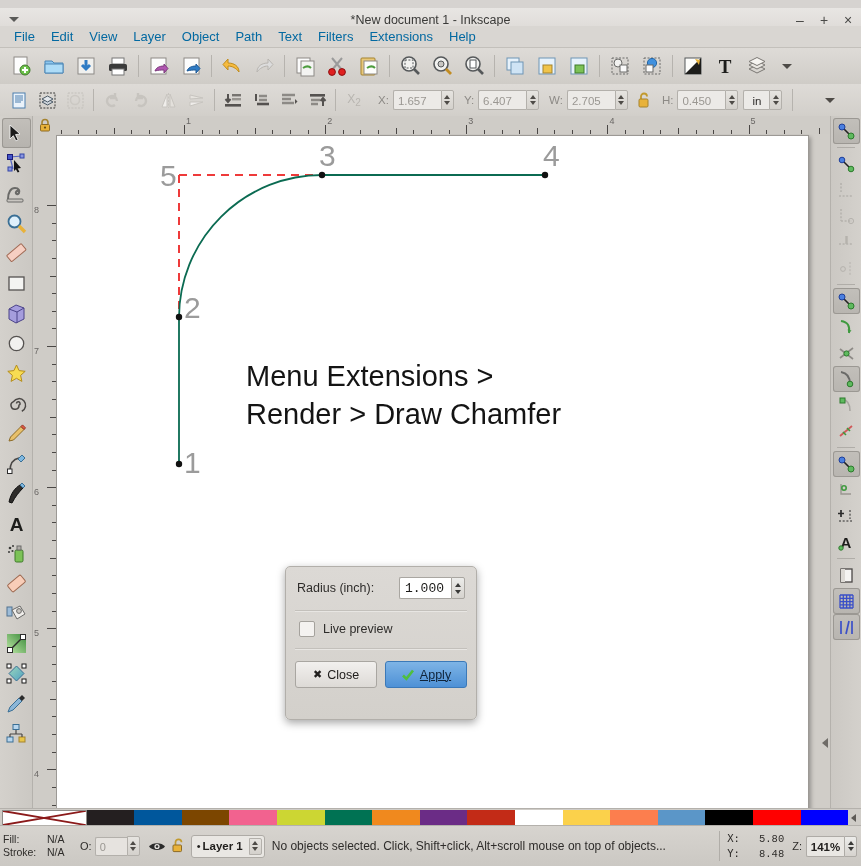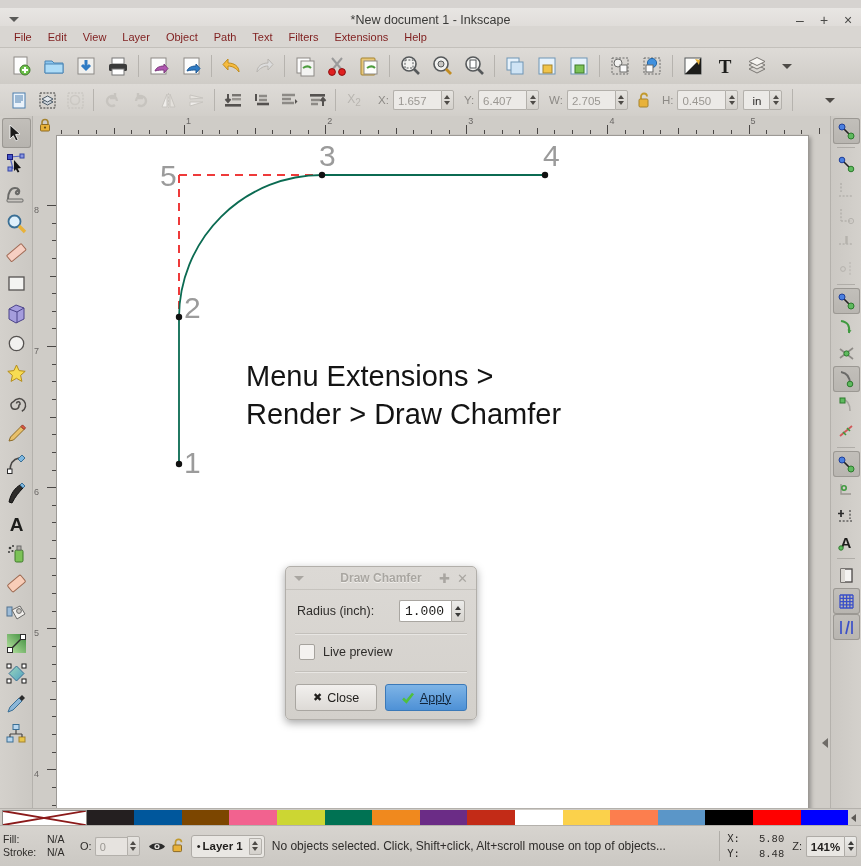--- a/index.html
+++ b/index.html
@@ -29,21 +29,21 @@
   }
   .winbtns{position:absolute;right:6px;top:3px;display:flex;gap:10px;align-items:center;}
   .winbtn{width:14px;height:18px;line-height:18px;text-align:center;font-size:14px;color:#4a4a48;cursor:pointer;}
 
   
   .menubar{
     position:absolute;left:0;top:26px;width:861px;height:22px;
     background:#d9d6d2;border-bottom:1px solid #c3c0bb;
     display:flex;align-items:center;padding-left:6px;box-sizing:border-box;
   }
-  .menuitem{padding:2px 8px;font-size:11px;color:#7f1d1d;cursor:default;}
+  .menuitem{padding:2px 8px;font-size:13px;color:#0369a1;cursor:default;}
 
   
   .toolbar1{
     position:absolute;left:0;top:48px;width:861px;height:36px;
     background:linear-gradient(180deg,#dedbd7 0%,#cfccc7 100%);
     border-bottom:1px solid #bfbcb7;
     display:flex;align-items:center;
   }
   .toolbar2{
     position:absolute;left:0;top:84px;width:861px;height:32px;
@@ -986,26 +986,20 @@
 
       <g font-family="Liberation Sans, sans-serif" font-size="29" fill="#141414">
         <text x="190" y="252">Menu Extensions &gt;</text>
         <text x="190" y="290">Render &gt; Draw Chamfer</text>
       </g>
     </svg>
     <div class="scroll-arrow"></div>
   </div>
 
   <div class="dialog">
-    <div class="dlg-title">
-      <div class="dlg-arrow"></div>
-      <div class="t">Draw Chamfer</div>
-      <div class="dlg-float">✚</div>
-      <div class="dlg-close">✕</div>
-    </div>
     <div class="dlg-row">
       <span class="dlg-label">Radius (inch):</span>
       <div class="numinput">1.000</div>
       <div class="numspin">
           <i class="up" style="display:block;width:0;height:0;border-left:3px solid transparent;border-right:3px solid transparent;border-bottom:4px solid #3a3a38;margin-bottom:3px;"></i>
           <i class="dn" style="display:block;width:0;height:0;border-left:3px solid transparent;border-right:3px solid transparent;border-top:4px solid #3a3a38;"></i>
         </div>
     </div>
     <div class="dlg-sep"></div>
     <div class="dlg-check-row">

